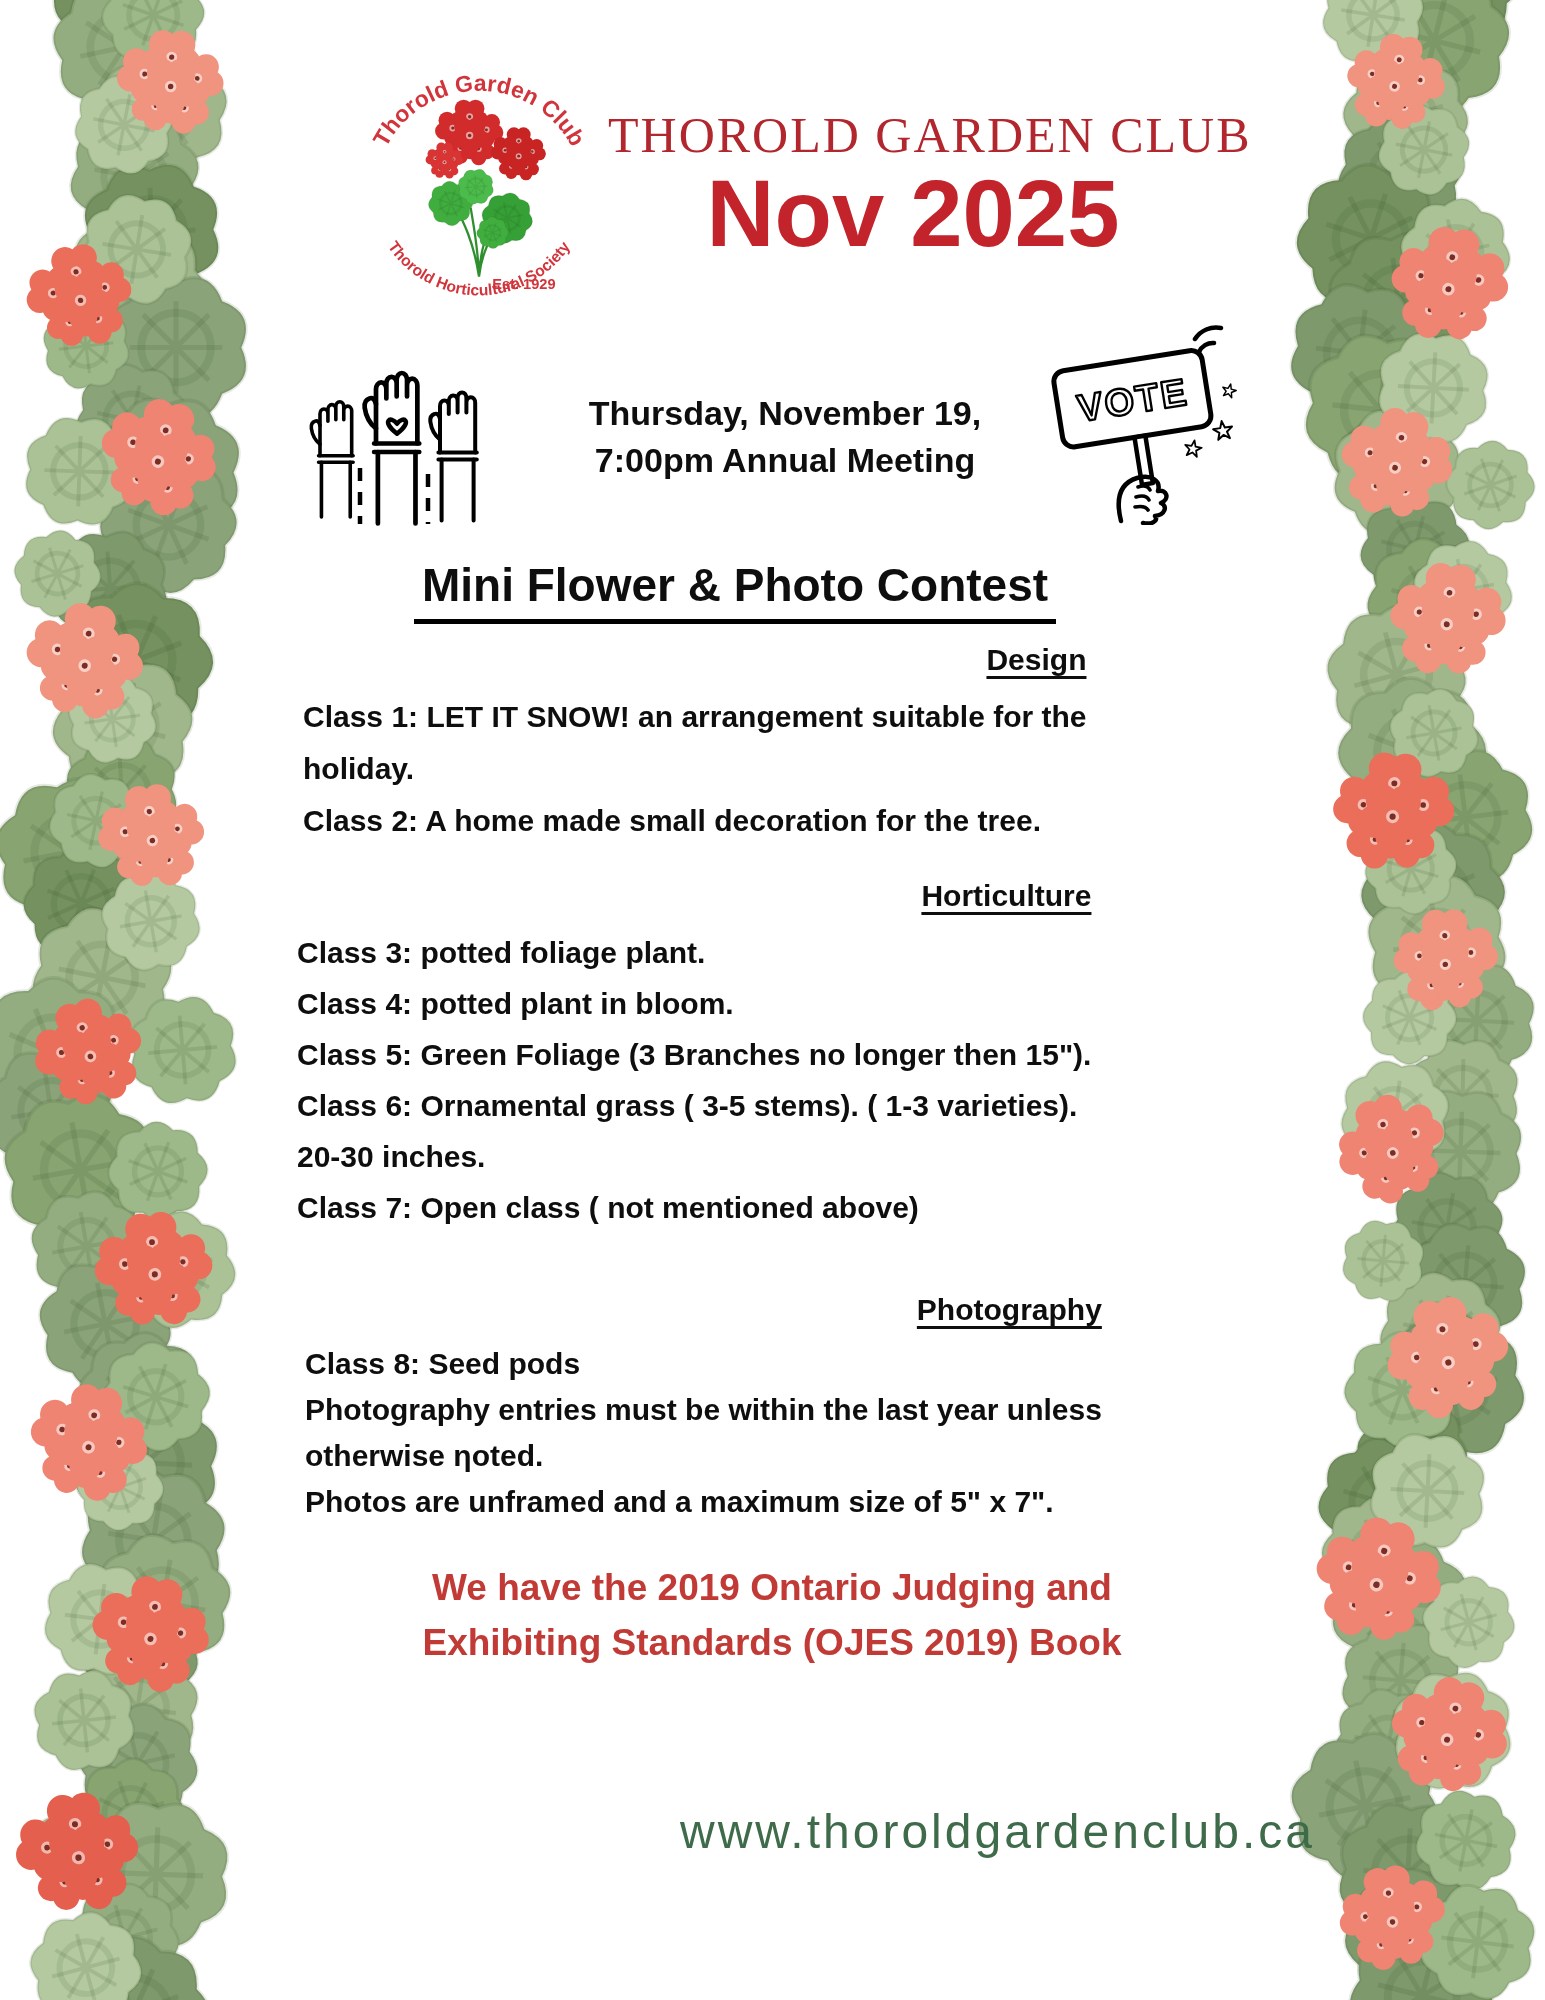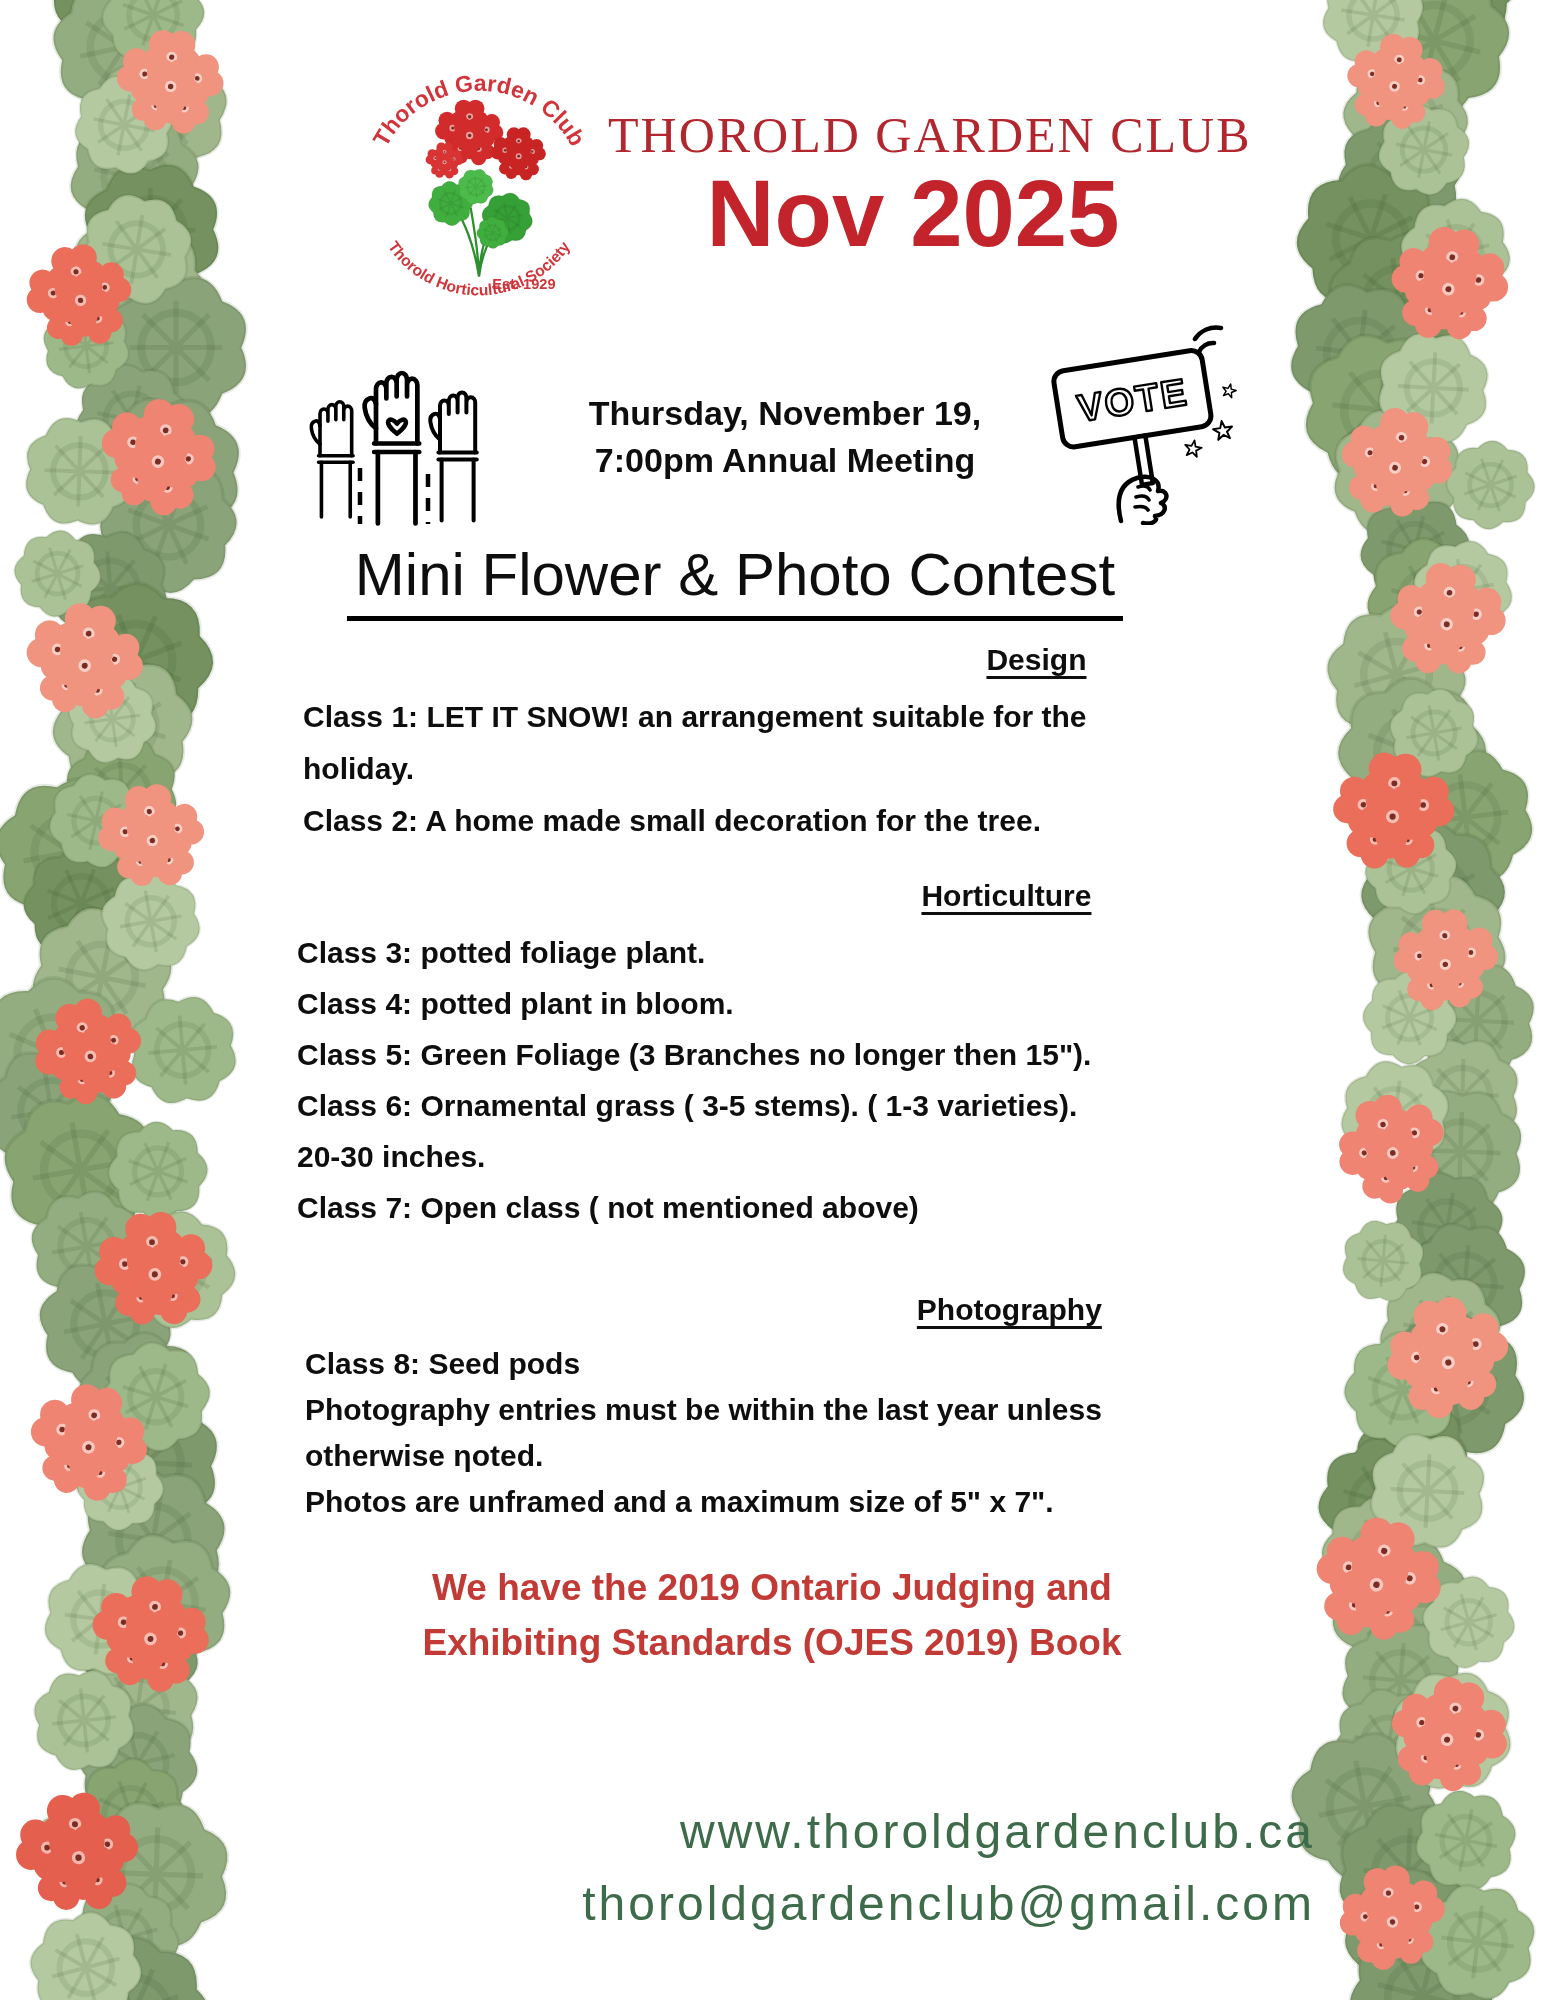--- a/index.html
+++ b/index.html
@@ -13,22 +13,22 @@
   .main-title{position:absolute;left:608px;top:106px;width:610px;text-align:center;
       font-family:"Liberation Serif","DejaVu Serif",serif;font-size:50px;font-weight:500;
       letter-spacing:2px;color:#b2272e;white-space:nowrap;}
   .date-title{position:absolute;left:608px;top:160px;width:610px;text-align:center;
       font-size:94px;font-weight:700;color:#c3242c;white-space:nowrap;}
   .hands-box{position:absolute;left:300px;top:332px;width:215px;height:200px;}
   .vote-box{position:absolute;left:1035px;top:325px;width:215px;height:200px;}
   .meeting{position:absolute;left:500px;top:390px;width:570px;text-align:center;
       font-size:34px;font-weight:700;line-height:47px;}
   .contest-title{position:absolute;left:300px;top:540px;width:870px;text-align:center;}
-  .contest-title span{display:inline-block;font-size:60px;font-weight:400;
-      border-bottom:5px solid #000;padding:0 8px 7px 8px;white-space:nowrap;}
+  .contest-title span{display:inline-block;font-size:46px;font-weight:700;
+      border-bottom:5px solid #000;padding:0 8px 7px 8px;white-space:nowrap;margin-top:18px;}
   .section{position:absolute;}
   .section h2{margin:0 0 14px 0;font-size:30px;font-weight:700;
       text-decoration:underline;text-decoration-thickness:3px;text-underline-offset:6px;
       text-decoration-skip-ink:none;text-align:right;}
   .section .line{font-size:30px;font-weight:700;white-space:nowrap;}
   .sec-design{left:303px;top:643px;}
   .sec-design .line{line-height:52px;}
   .sec-hort{left:297px;top:879px;}
   .sec-hort .line{line-height:51px;}
   .sec-photo{left:305px;top:1293px;}
@@ -297,15 +297,14 @@
     <div class="line">otherwise ƞoted.</div>
     <div class="line">Photos are unframed and a maximum size of 5" x 7".</div>
   </div>
 
   <div class="notice">
     <div>We have the 2019 Ontario Judging and</div>
     <div>Exhibiting Standards (OJES 2019) Book</div>
   </div>
 
   <div class="footer-link website">www.thoroldgardenclub.ca</div>
-  <div class="footer-link email">thoroldgardenclub@gmail.com</div>
 
 </div>
 
 </body></html>

